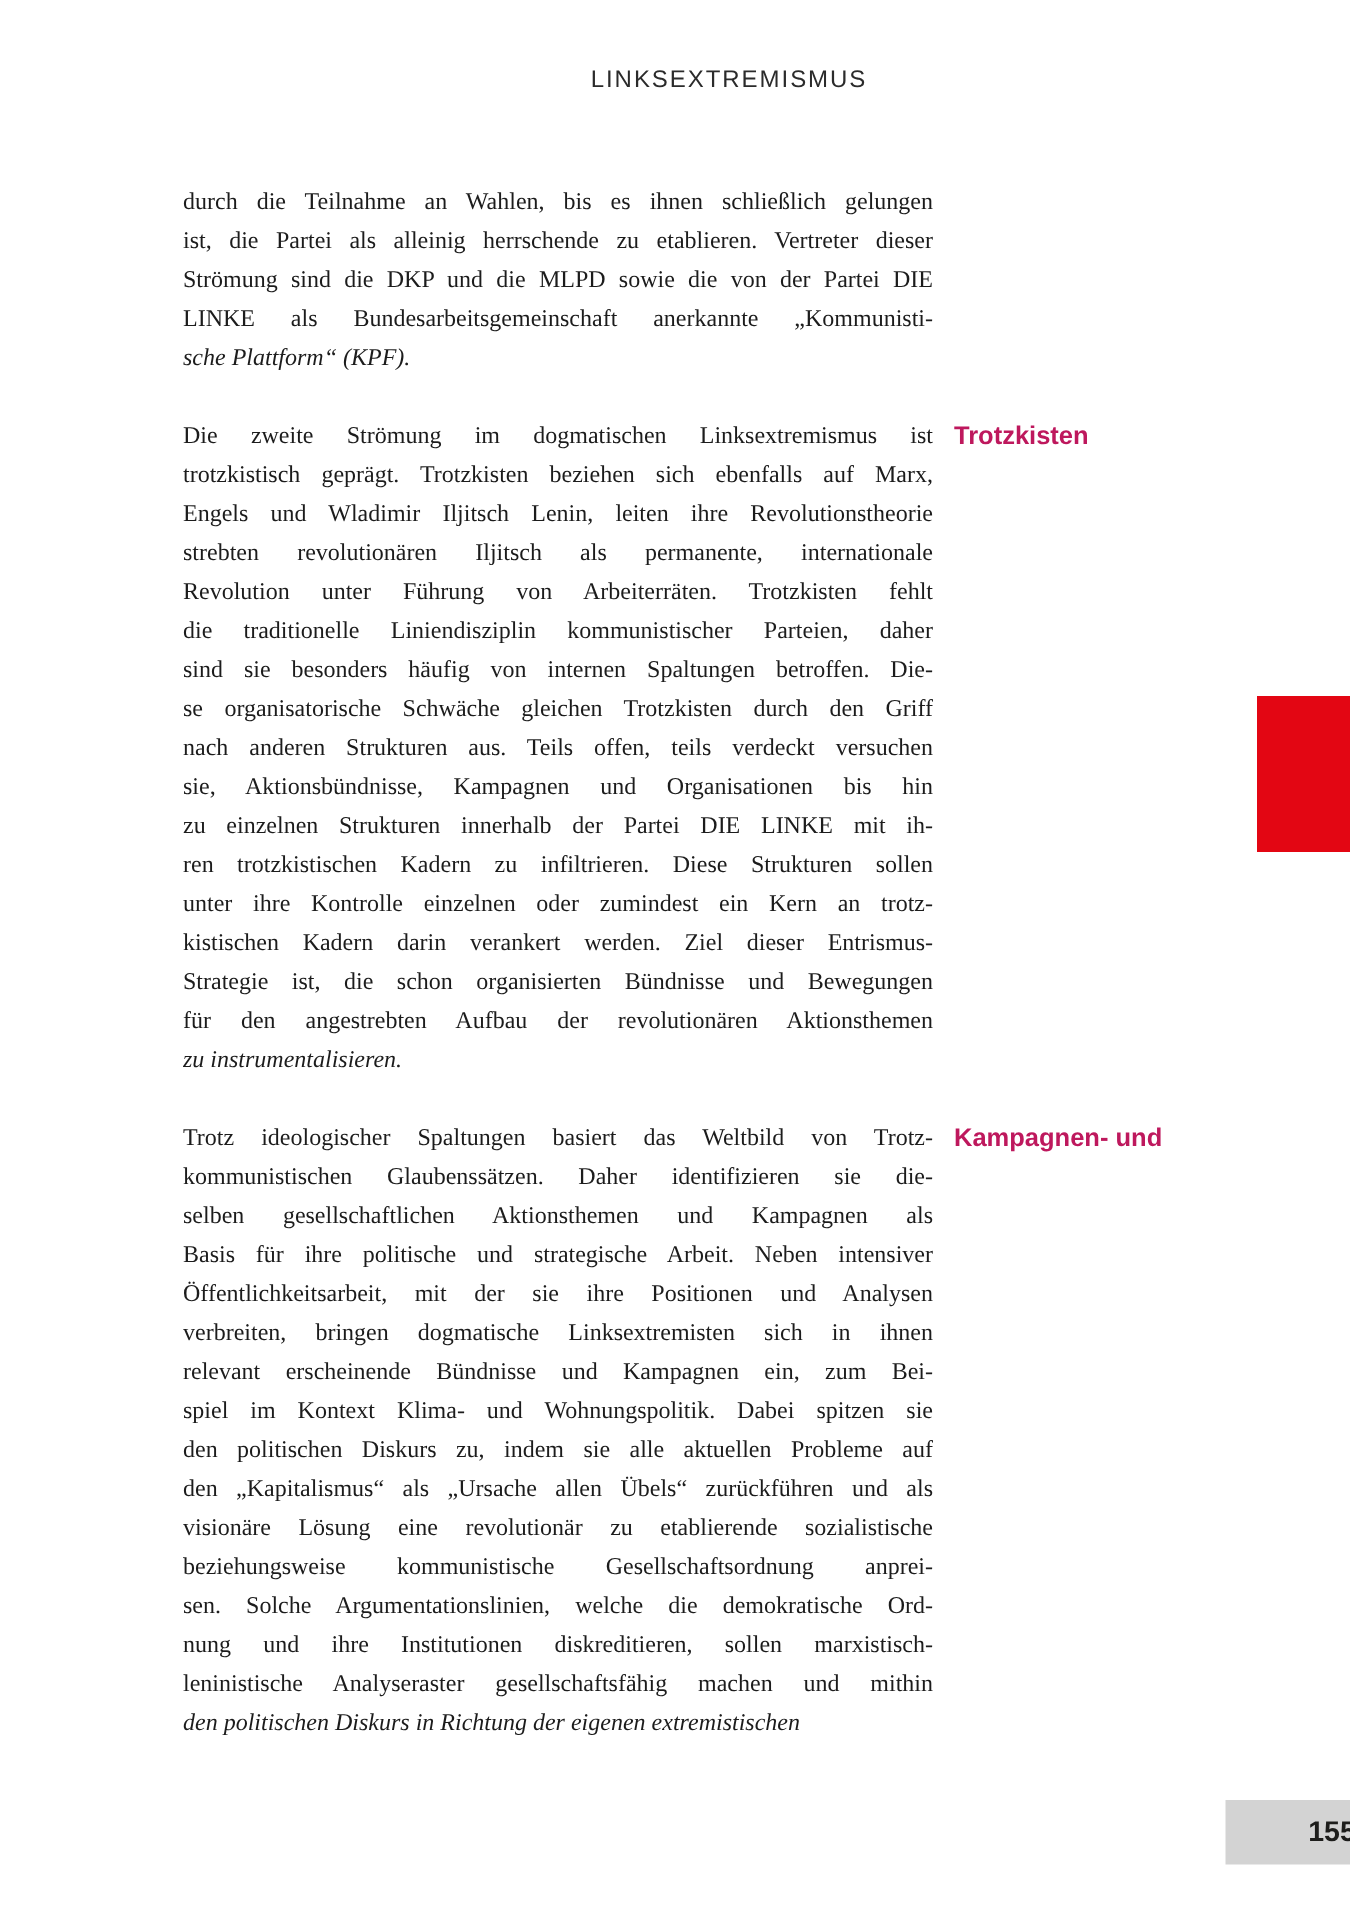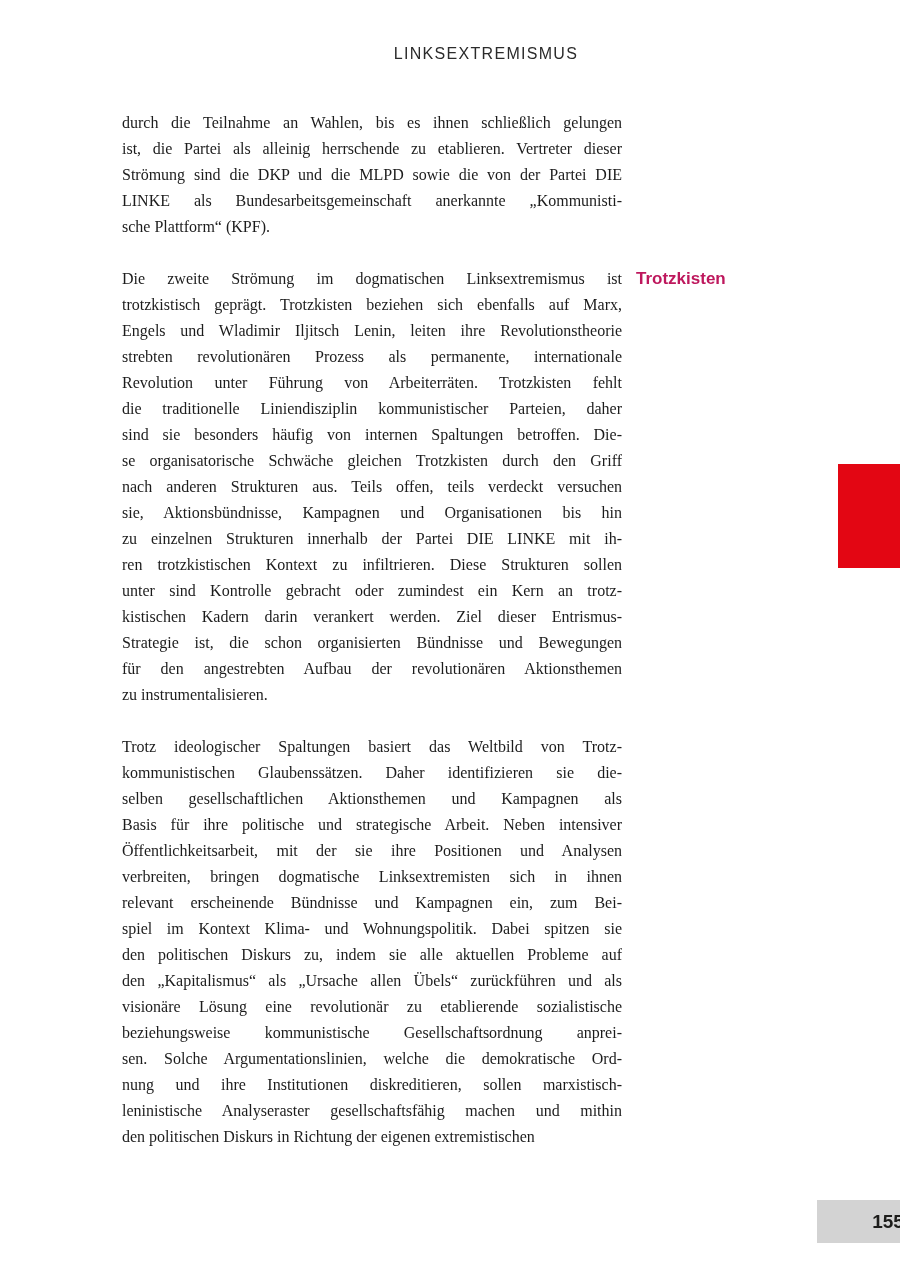--- a/index.html
+++ b/index.html
@@ -19,37 +19,37 @@
     text-align: center;
     font-family: "Liberation Sans", sans-serif;
     font-size: 16px;
     letter-spacing: 1.3px;
     color: #2b2b2b;
     margin-left: 36px;
   }
   .body-col {
     position: absolute;
     left: 122px;
-    top: 110px;
+    top: 122px;
     width: 720px;
   }
   .para { position: relative; margin-bottom: 26px; }
   .para-text {
     width: 500px;
     font-size: 16px;
     line-height: 26px;
     color: #1c1c1c;
   }
   .line {
     height: 26px;
     overflow: hidden;
     text-align: justify;
     text-align-last: justify;
   }
-  .line.last { text-align-last: left; }
+  .line.last { text-align-last: left; font-style: italic; }
   .margin-note {
     position: absolute;
     left: 514px;
     top: 0;
     width: 200px;
     font-family: "Liberation Sans", sans-serif;
     font-weight: bold;
     font-size: 17px;
     line-height: 26px;
     color: #be185d;
@@ -95,30 +95,30 @@
           <div class="line">Strömung sind die DKP und die MLPD sowie die von der Partei DIE</div>
           <div class="line">LINKE als Bundesarbeitsgemeinschaft anerkannte „Kommunisti-</div>
           <div class="line last">sche Plattform“ (KPF).</div>
         </div>
       </div>
       <div class="para">
         <div class="para-text">
           <div class="line">Die zweite Strömung im dogmatischen Linksextremismus ist</div>
           <div class="line">trotzkistisch geprägt. Trotzkisten beziehen sich ebenfalls auf Marx,</div>
           <div class="line">Engels und Wladimir Iljitsch Lenin, leiten ihre Revolutionstheorie</div>
-          <div class="line">strebten revolutionären Prozess als permanente, internationale</div>
+          <div class="line">strebten revolutionären Iljitsch als permanente, internationale</div>
           <div class="line">Revolution unter Führung von Arbeiterräten. Trotzkisten fehlt</div>
           <div class="line">die traditionelle Liniendisziplin kommunistischer Parteien, daher</div>
           <div class="line">sind sie besonders häufig von internen Spaltungen betroffen. Die-</div>
           <div class="line">se organisatorische Schwäche gleichen Trotzkisten durch den Griff</div>
           <div class="line">nach anderen Strukturen aus. Teils offen, teils verdeckt versuchen</div>
           <div class="line">sie, Aktionsbündnisse, Kampagnen und Organisationen bis hin</div>
           <div class="line">zu einzelnen Strukturen innerhalb der Partei DIE LINKE mit ih-</div>
-          <div class="line">ren trotzkistischen Kontext zu infiltrieren. Diese Strukturen sollen</div>
-          <div class="line">unter sind Kontrolle gebracht oder zumindest ein Kern an trotz-</div>
+          <div class="line">ren trotzkistischen Kadern zu infiltrieren. Diese Strukturen sollen</div>
+          <div class="line">unter ihre Kontrolle einzelnen oder zumindest ein Kern an trotz-</div>
           <div class="line">kistischen Kadern darin verankert werden. Ziel dieser Entrismus-</div>
           <div class="line">Strategie ist, die schon organisierten Bündnisse und Bewegungen</div>
           <div class="line">für den angestrebten Aufbau der revolutionären Aktionsthemen</div>
           <div class="line last">zu instrumentalisieren.</div>
         </div>
         <div class="margin-note">
           <div>Trotzkisten</div>
         </div>
       </div>
       <div class="para">
@@ -134,20 +134,21 @@
           <div class="line">den politischen Diskurs zu, indem sie alle aktuellen Probleme auf</div>
           <div class="line">den „Kapitalismus“ als „Ursache allen Übels“ zurückführen und als</div>
           <div class="line">visionäre Lösung eine revolutionär zu etablierende sozialistische</div>
           <div class="line">beziehungsweise kommunistische Gesellschaftsordnung anprei-</div>
           <div class="line">sen. Solche Argumentationslinien, welche die demokratische Ord-</div>
           <div class="line">nung und ihre Institutionen diskreditieren, sollen marxistisch-</div>
           <div class="line">leninistische Analyseraster gesellschaftsfähig machen und mithin</div>
           <div class="line last">den politischen Diskurs in Richtung der eigenen extremistischen</div>
         </div>
         <div class="margin-note">
+          <div>Kampagnen- und</div>
         </div>
       </div>
     </div>
 
   <div class="red-tab"></div>
 
   <div class="page-number-box">
     <span class="page-number">155</span>
   </div>
 </div>

